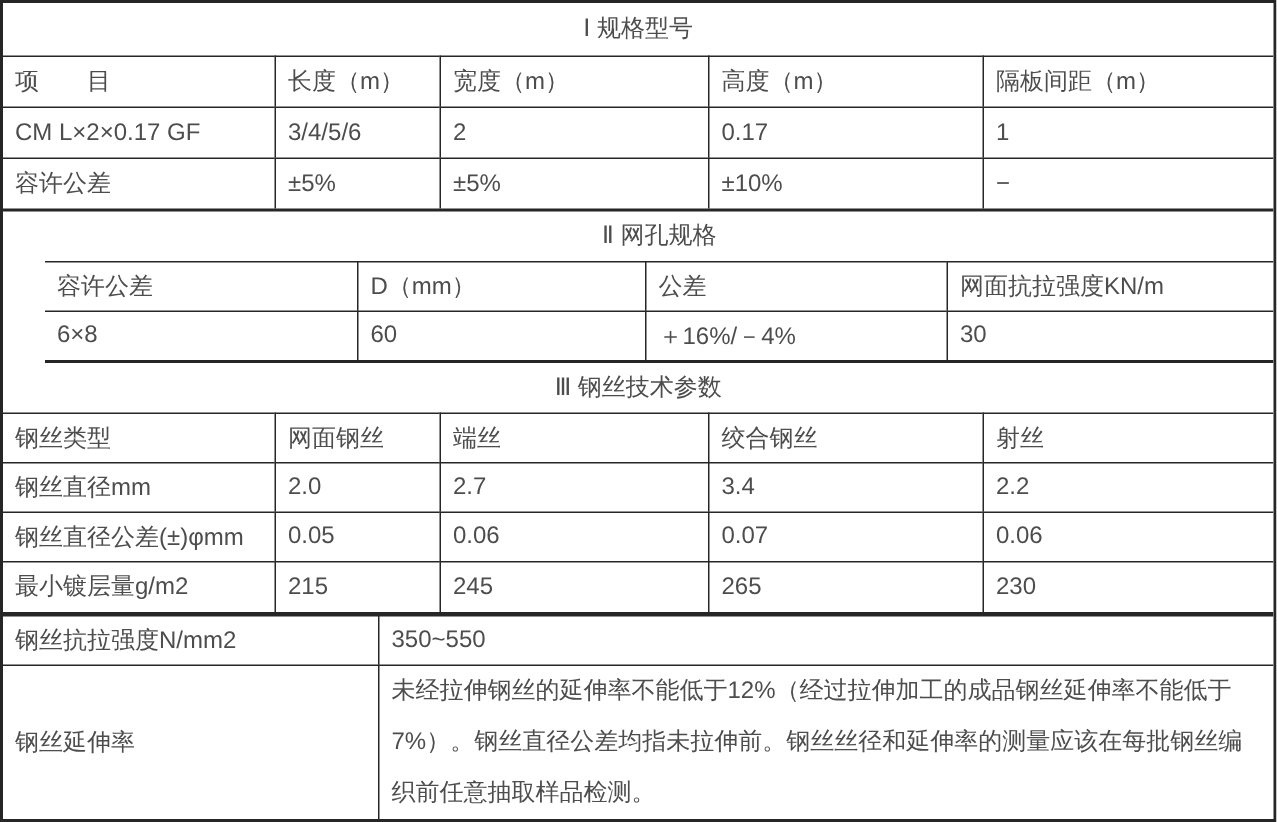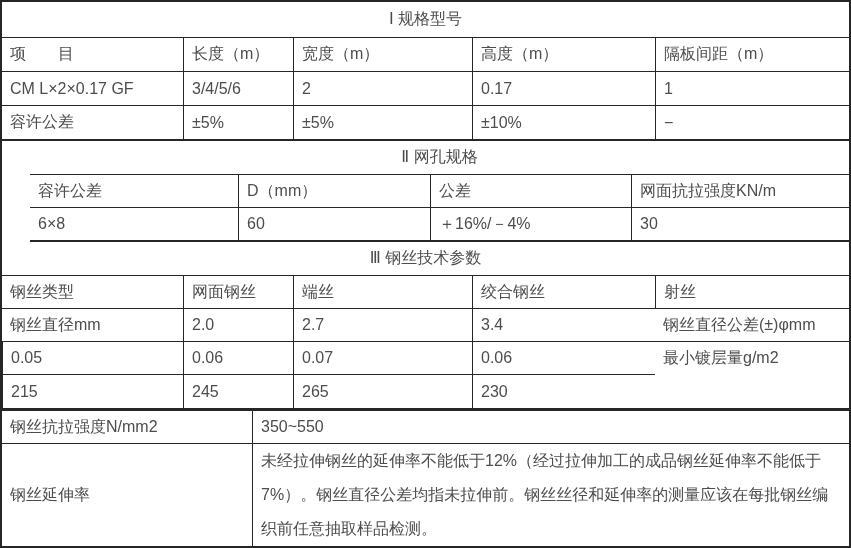--- a/index.html
+++ b/index.html
@@ -95,20 +95,21 @@
     <div class="c first-col row1">钢丝类型</div>
     <div class="c row1">网面钢丝</div>
     <div class="c row1">端丝</div>
     <div class="c row1">绞合钢丝</div>
     <div class="c row1">射丝</div>
 
     <div class="c first-col">钢丝直径mm</div>
     <div class="c">2.0</div>
     <div class="c">2.7</div>
     <div class="c">3.4</div>
+    <div class="c">2.2</div>
 
     <div class="c first-col">钢丝直径公差(±)φmm</div>
     <div class="c">0.05</div>
     <div class="c">0.06</div>
     <div class="c">0.07</div>
     <div class="c">0.06</div>
 
     <div class="c first-col">最小镀层量g/m2</div>
     <div class="c">215</div>
     <div class="c">245</div>

